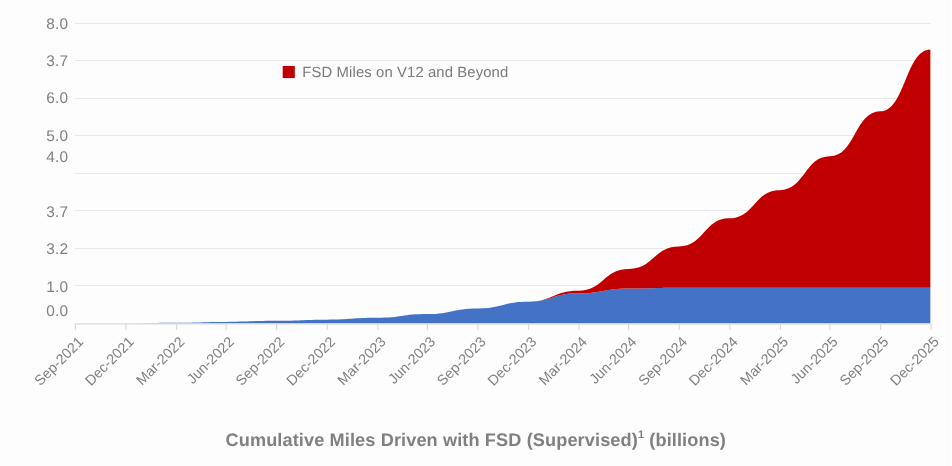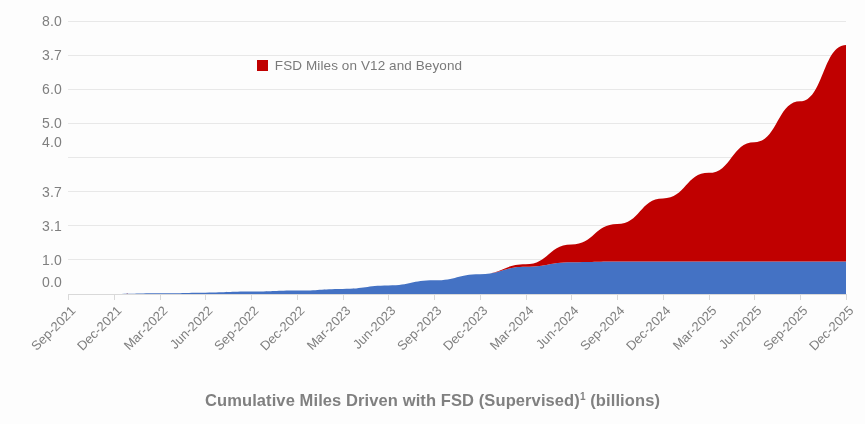--- a/index.html
+++ b/index.html
@@ -148,21 +148,21 @@
   <div id="legend">
     <div class="legend-item">
       <span class="legend-swatch" style="background:#C00000;"></span>
       <span class="legend-label">FSD Miles on V12 and Beyond</span>
     </div>
   </div>
 
   <div id="y-axis">
       <div class="y-tick-label" style="top: 282px;">0.0</div>
       <div class="y-tick-label" style="top: 259.875px;">1.0</div>
-      <div class="y-tick-label" style="top: 225.75px;">3.1</div>
+      <div class="y-tick-label" style="top: 225.75px;">3.2</div>
       <div class="y-tick-label" style="top: 191.625px;">3.7</div>
       <div class="y-tick-label" style="top: 142px;">4.0</div>
       <div class="y-tick-label" style="top: 123.375px;">5.0</div>
       <div class="y-tick-label" style="top: 89.25px;">6.0</div>
       <div class="y-tick-label" style="top: 55.125px;">3.7</div>
       <div class="y-tick-label" style="top: 21px;">8.0</div>
     </div>
 
   <div id="plot-area">
     <svg id="plot-svg" viewBox="0 0 778 273" preserveAspectRatio="none">

